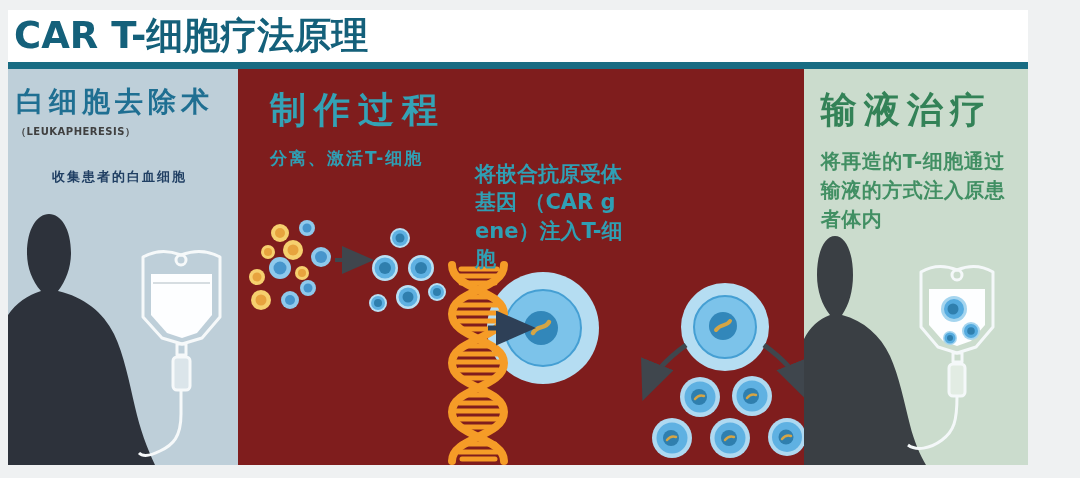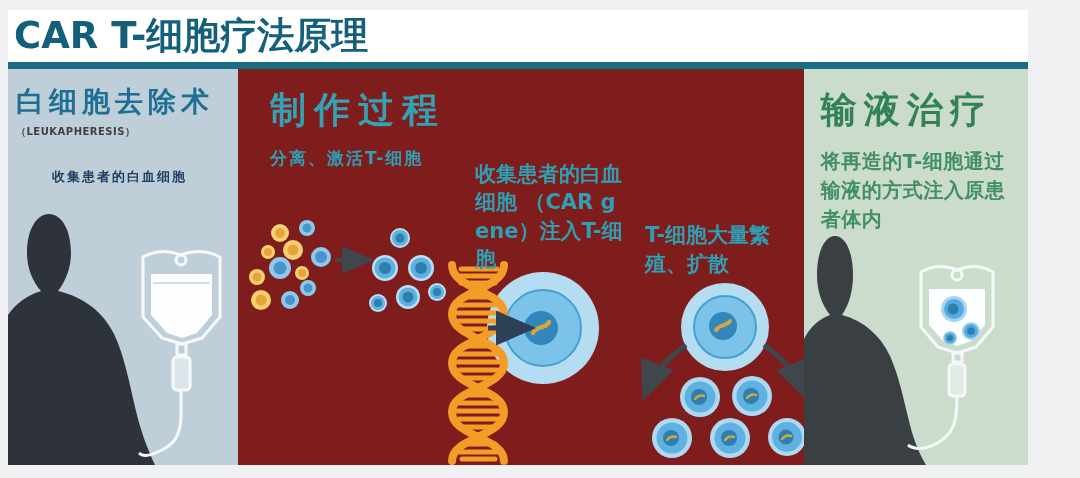--- a/index.html
+++ b/index.html
@@ -217,22 +217,21 @@
             <path d="M 457 330 q 4 -5 9 -3"></path>
               <path d="M 509 329 q 4 -5 9 -3"></path>
               <path d="M 429 371 q 4 -5 9 -3"></path>
               <path d="M 487 371 q 4 -5 9 -3"></path>
               <path d="M 544 370 q 4 -5 9 -3"></path>
           </g>
         </g>
       </svg>
       <div class="txt mp-heading">制作过程</div>
       <div class="txt mp-step1">分离、激活T-细胞</div>
-      <div class="txt mp-step2">收集患者的白血细胞 （CAR gene）注入T-细胞</div>
-      <div class="txt mp-step3">T-细胞大量繁殖、扩散</div>
+      <div class="txt mp-step2">将嵌合抗原受体基因 （CAR gene）注入T-细胞</div>
     </div>
 
     <div class="panel panel-right">
       <svg class="illus" width="234" height="396" viewBox="0 0 234 396">
 
         <path fill="#3a3f44" d="M 0 396 L 0 270 C 6 258 15 250 26 246 C 18 236 13 222 13 206
              C 13 182 21 167 31 167 C 41 167 49 182 49 206 C 49 222 45 236 38 246
              C 60 252 76 266 86 287 C 95 307 100 332 106 356 C 110 372 116 386 122 396 Z"></path>
 
         <g stroke="#f4f8f9" fill="none" stroke-width="3" stroke-linejoin="round">

